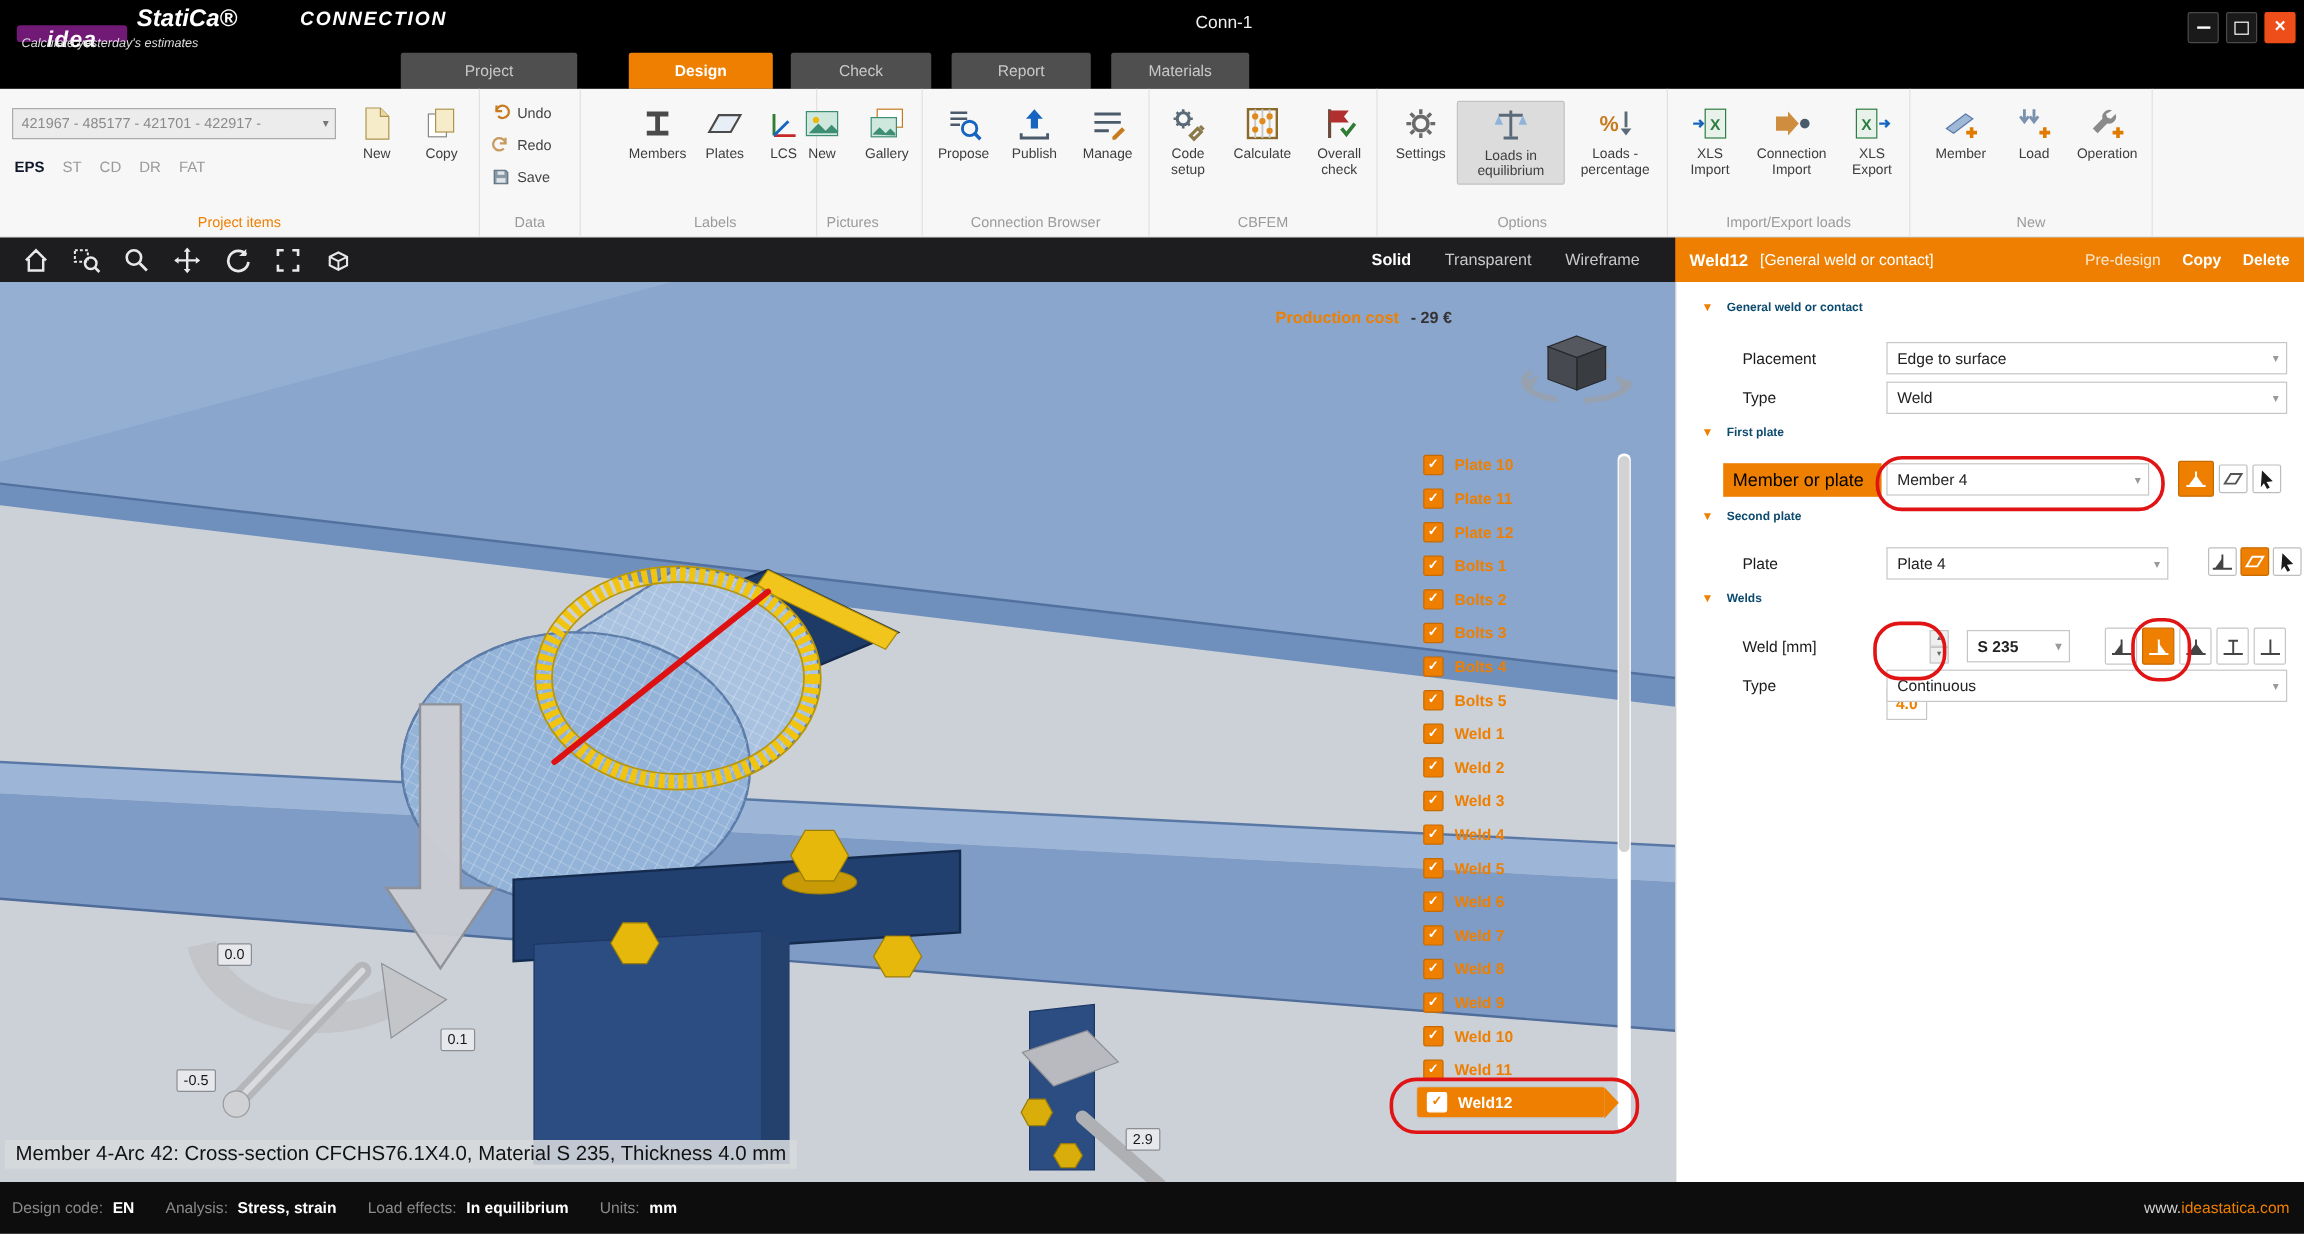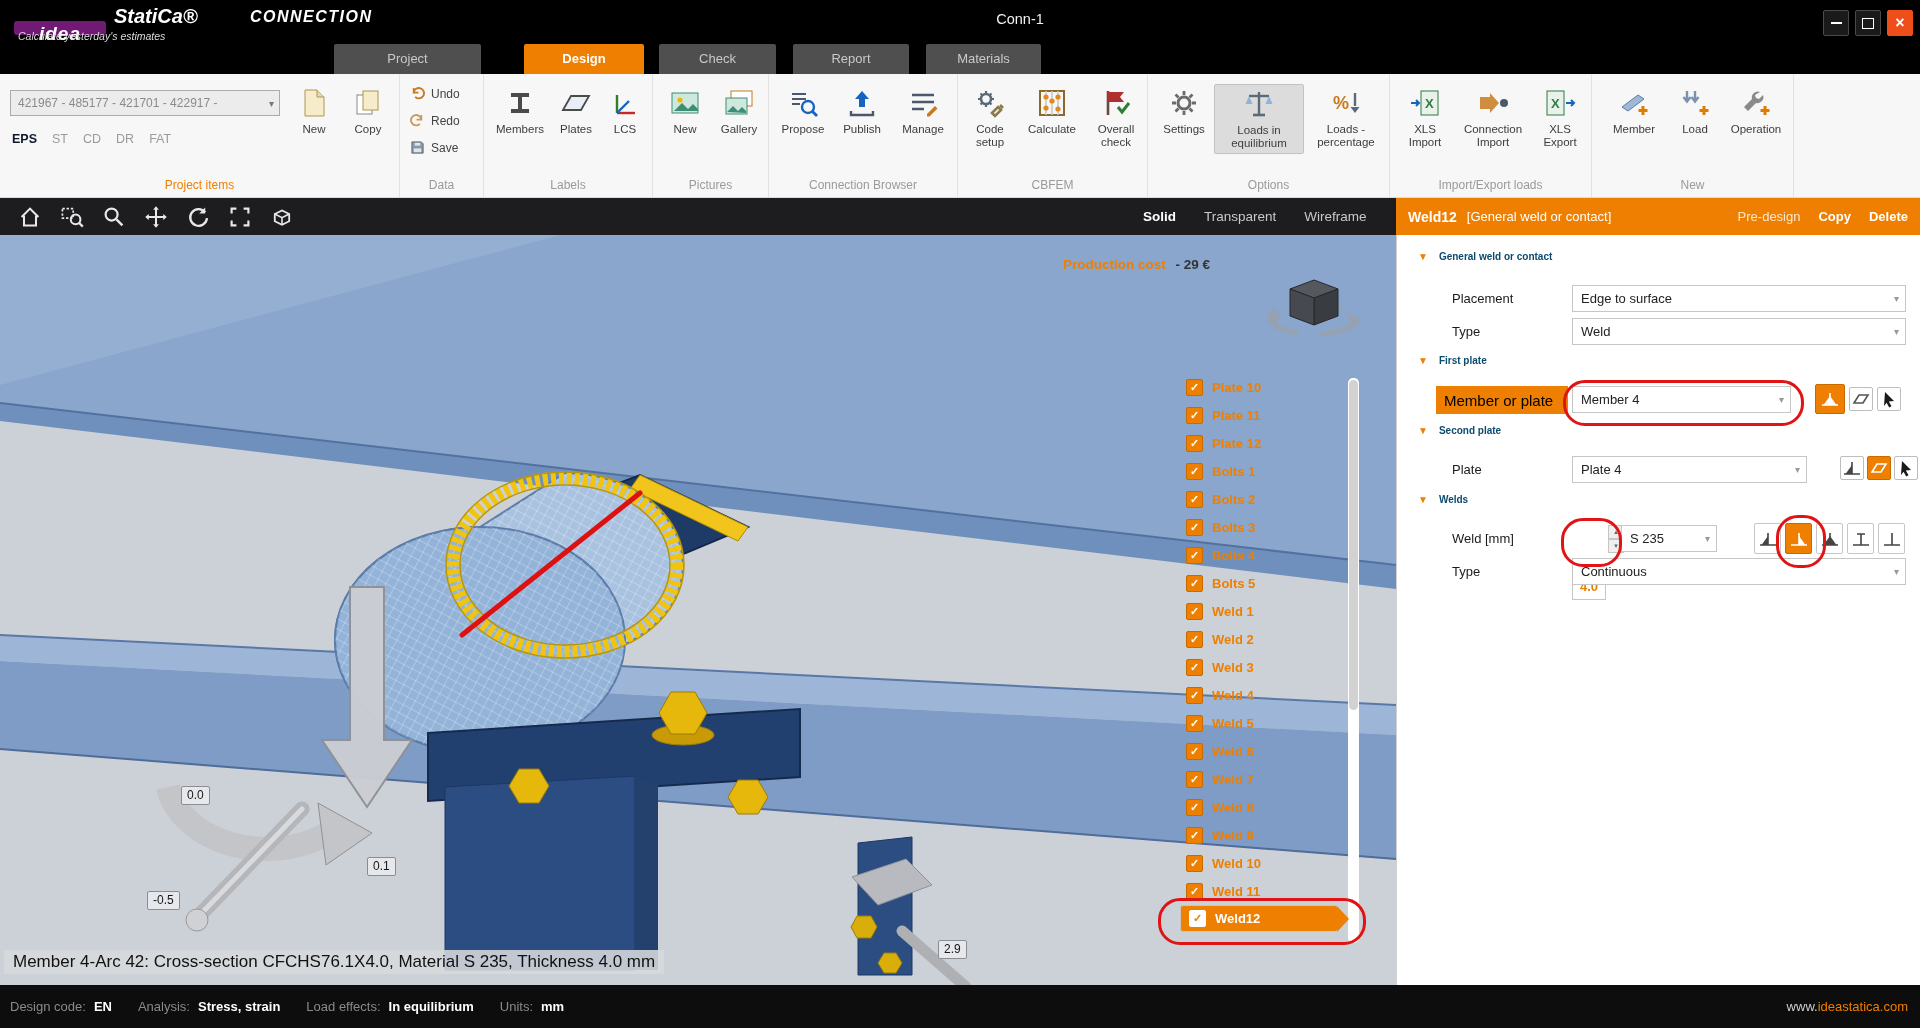--- a/index.html
+++ b/index.html
@@ -183,21 +183,21 @@
       <svg width="15" height="15" viewBox="0 0 16 16">
           <path d="M2 2h10l2 2v10H2z" fill="#8a99a8" stroke="#5a6a78"></path>
           <rect x="4" y="9" width="8" height="4" fill="#dfe5ea"></rect>
           <rect x="5" y="3" width="6" height="3" fill="#dfe5ea"></rect>
         </svg>
       <span>Save</span>
     </div>
     <div class="glabel">Data</div>
   </div>
 
-  <div class="rgroup" style="left:484px;width:169px;">
+  <div class="rgroup" style="left:512px;width:169px;">
     <div class="rbtn" style="left:6px;width:58px;">
       <svg class="ic" viewBox="0 0 32 32">
           <path d="M7 6h18v4h-7v12h7v4H7v-4h7V10H7z" fill="#4a4a4a"></path>
         </svg>
       <span class="lb">Members</span>
     </div>
     <div class="rbtn" style="left:66px;width:50px;">
       <svg class="ic" viewBox="0 0 32 32">
           <path d="M3 23 L11 9 H29 L21 23 Z" fill="#e8eef6" stroke="#4a4a4a" stroke-width="1.8"></path>
         </svg>
@@ -683,21 +683,21 @@
   <div class="psec" style="left:21px;top:259px;">
     <span class="tri">▼</span>
     <span class="ttl">Welds</span>
   </div>
   <div class="plabel" style="left:55px;top:296px;">Weld [mm]</div>
   <div class="inp" style="left:175px;top:290px;width:34px;height:27px;">4.0</div>
   <div class="spin" style="left:211px;top:290px;">
     <div>▴</div>
     <div>▾</div>
   </div>
-  <div class="sel" style="left:224px;top:290px;width:96px;">
+  <div class="sel" style="left:242px;top:290px;width:86px;font-weight:bold;">
     <span>S 235</span>
     <span class="dd">▾</span>
   </div>
   <div class="wbtn" style="left:357px;top:288px;">
     <svg width="20" height="20" viewBox="0 0 20 20">
         <path d="M2 16h16M10 16V4" stroke="#444" stroke-width="1.6" fill="none"></path>
         <path d="M10 16V7L3.5 16Z" fill="#444"></path>
       </svg>
   </div>
   <div class="wbtn orange" style="left:388px;top:288px;">

